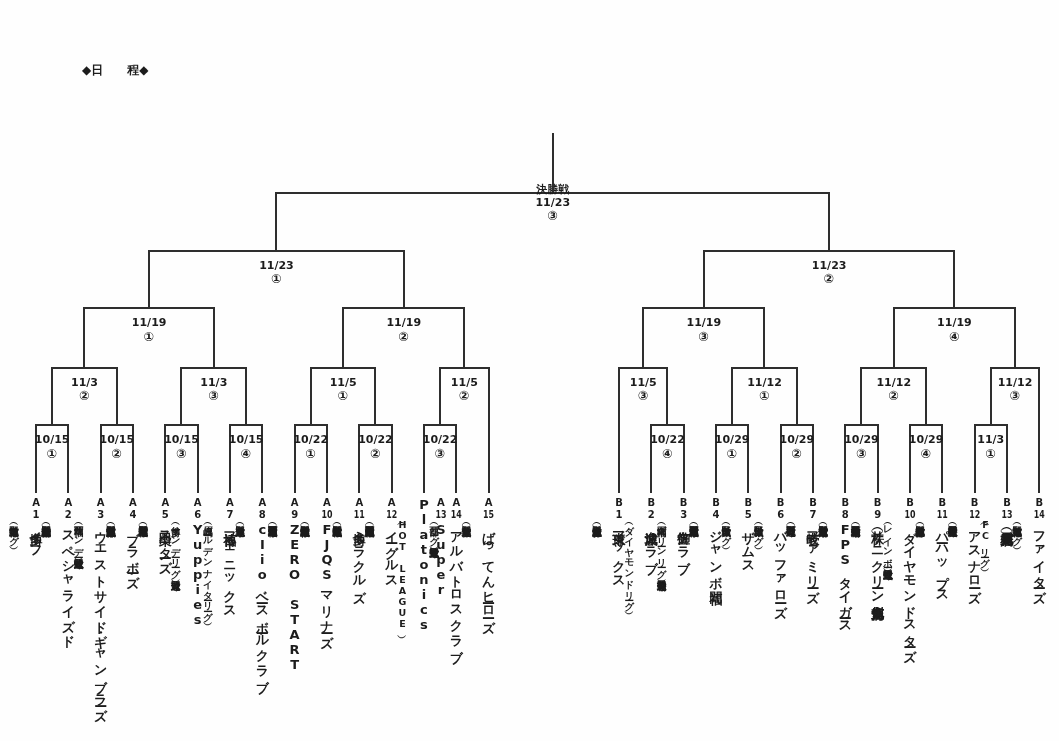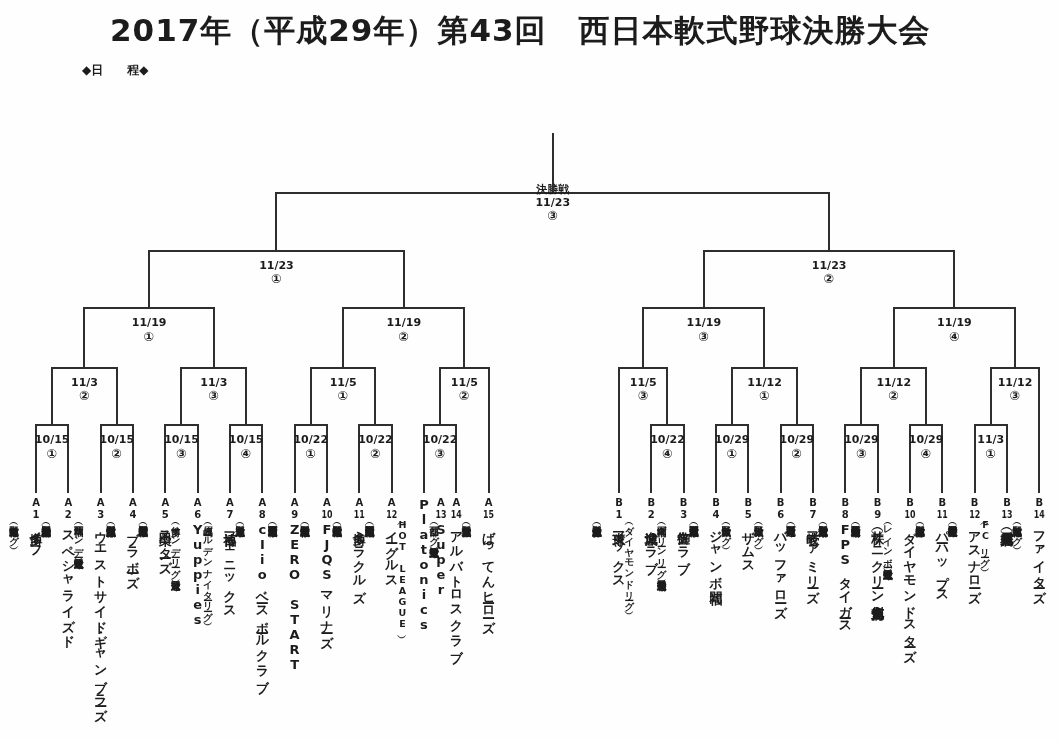--- a/index.html
+++ b/index.html
@@ -19,21 +19,20 @@
   .tid{font-size:10px;letter-spacing:0.5px;}
   .tnum{text-combine-upright:all;}
   .tname{margin-top:3px;}
   .tleague{position:absolute;writing-mode:vertical-rl;text-orientation:upright;
            font-size:9.5px;font-weight:600;line-height:11px;letter-spacing:0;}
 </style>
 </head>
 <body>
 
 <div class="page">
-  <div class="title">2017年（平成29年）第43回　西日本軟式野球決勝大会</div>
   <div class="sched">◆日　　程◆</div>
   <div id="bracket">
       <div class="bline" style="left: 35px; top: 424px; width: 34.33px; height: 2px;"></div>
       <div class="bline" style="left: 35px; top: 424px; width: 2px; height: 69px;"></div>
       <div class="bline" style="left: 67.33px; top: 424px; width: 2px; height: 69px;"></div>
       <div class="mlabel" style="left: 12.165px; top: 434px;">
         <div>10/15</div>
         <div class="mgame">①</div>
       </div>
       <div class="bline" style="left: 99.66px; top: 424px; width: 34.33px; height: 2px;"></div>

